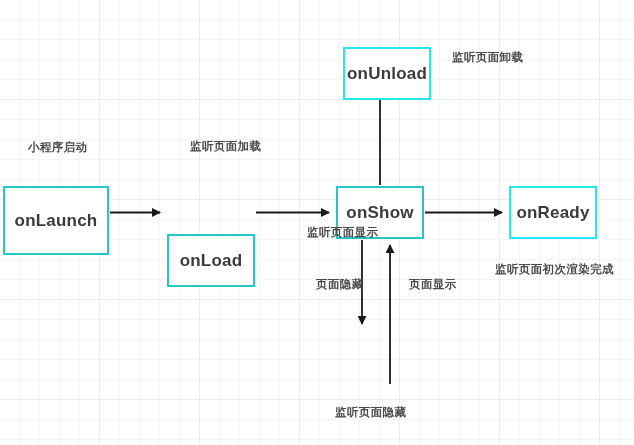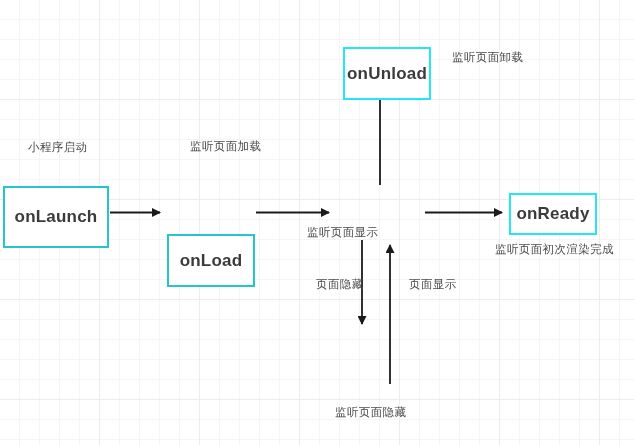--- a/index.html
+++ b/index.html
@@ -47,21 +47,21 @@
     letter-spacing: 0.2px;
     white-space: nowrap;
   }
   .node-label {
     pointer-events: none;
   }
   .cap {
     position: absolute;
     color: #4a4a4a;
     font-size: 11.5px;
-    font-weight: normal;
+    font-weight: bold;
     white-space: nowrap;
     letter-spacing: 0.4px;
     line-height: 1;
   }
 </style>
 </head>
 <body>
 
 <div id="canvas">
 
@@ -90,47 +90,50 @@
 
     <g>
       <line x1="362" y1="240" x2="362" y2="324" stroke="#1a1a1a" stroke-width="1.8" marker-end="url(#ah)"></line>
     </g>
 
     <g>
       <line x1="390" y1="384" x2="390" y2="245" stroke="#1a1a1a" stroke-width="1.8" marker-end="url(#ah)"></line>
     </g>
   </svg>
 
-  <div class="node" style="left:3px; top:186px; width:106px; height:62px; border:2px solid #26c6c6;">
+  <div class="node" style="left:3px; top:186px; width:106px; height:69px; border:2px solid #26c6c6;">
     <span class="node-label">onLaunch</span>
   </div>
 
   <div class="node" style="left:167px; top:186px; width:88px; height:53px; border:2px solid #26c6c6;margin-top:48px;">
     <span class="node-label">onLoad</span>
   </div>
 
+  <div class="node" style="left:336px; top:186px; width:88px; height:53px; border:2px solid #26c6c6;">
+    <span class="node-label">onShow</span>
+  </div>
 
-  <div class="node" style="left:509px; top:186px; width:88px; height:42px; border:2px solid #25e6f2;margin-top:7px;">
+  <div class="node" style="left:509px; top:186px; width:88px; height:53px; border:2px solid #25e6f2;">
     <span class="node-label">onReady</span>
   </div>
 
   <div class="node" style="left:343px; top:23px; width:88px; height:53px; border:2px solid #25e6f2;margin-top:24px;">
     <span class="node-label">onUnload</span>
   </div>
 
 
   <div class="cap" style="left:28px; top:142px;">小程序启动</div>
 
   <div class="cap" style="left:190px; top:141px;">监听页面加载</div>
 
   <div class="cap" style="left:452px; top:52px;">监听页面卸载</div>
 
   <div class="cap" style="left:307px; top:227px;">监听页面显示</div>
 
-  <div class="cap" style="left:495px; top:244px;">监听页面初次渲染完成</div>
+  <div class="cap" style="left:495px; top:264px;">监听页面初次渲染完成</div>
 
   <div class="cap" style="left:316px; top:279px;">页面隐藏</div>
 
   <div class="cap" style="left:409px; top:279px;text-align:right;">页面显示</div>
 
   <div class="cap" style="left:335px; top:407px;">监听页面隐藏</div>
 
 </div>
 
 </body></html>

